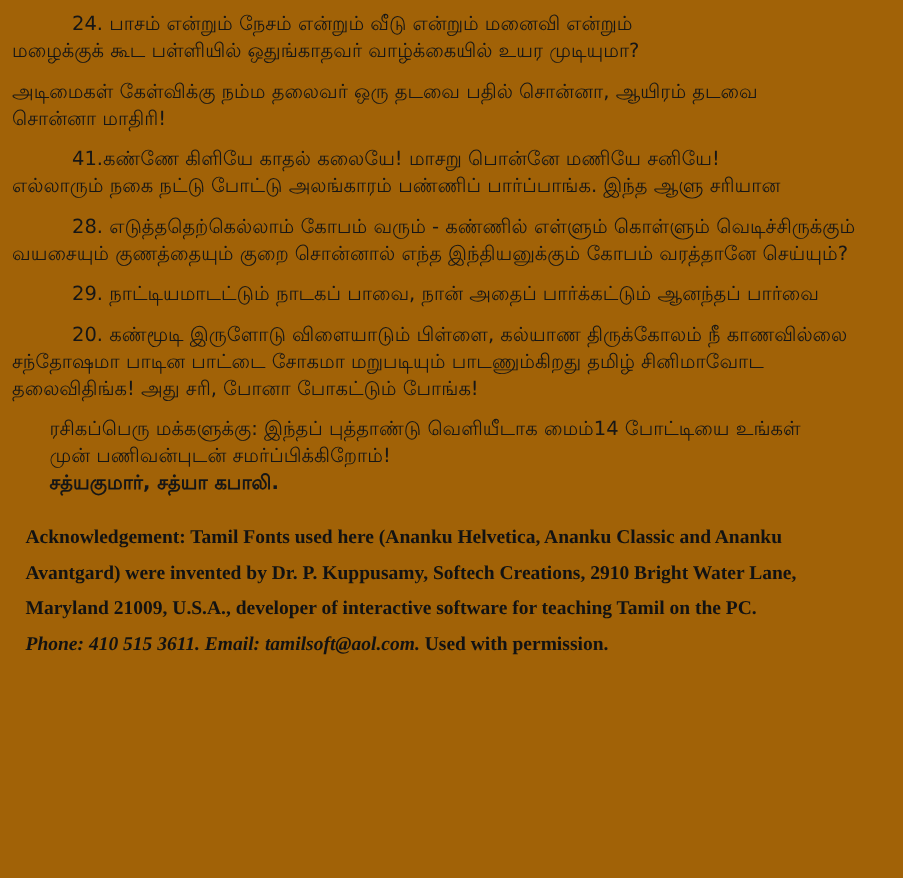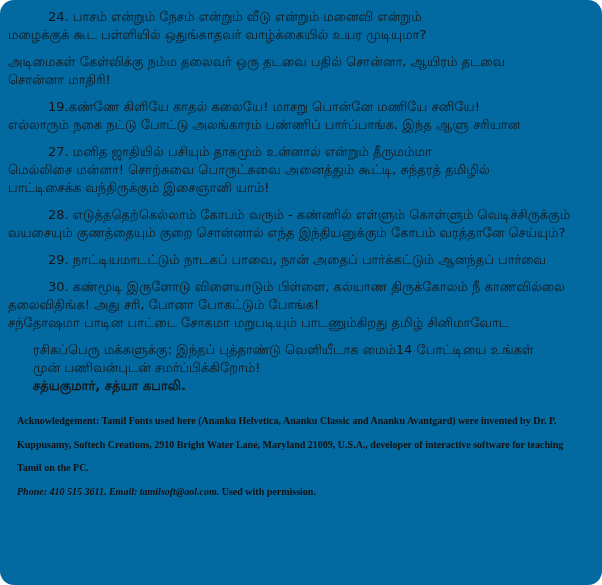--- a/index.html
+++ b/index.html
@@ -1,80 +1,74 @@
 <!DOCTYPE html>
 <html><head>
 <meta charset="utf-8">
 <style>
   html, body { margin: 0; padding: 0; }
   .page {
     position: relative;
     width: 602px;
     height: 585px;
-    background: #0369a1;
+    background: #a16207;
     color: #161616;
     box-sizing: border-box;
     padding: 8px 6px 0 8px;
     overflow: hidden;
     font-family: "DejaVu Sans", sans-serif;
-    border-radius: 14px;
   }
   .tamil-body { font-size: 13px; line-height: 18px; }
   .para { margin-bottom: 9px; }
   .para .line { white-space: nowrap; }
   .para .line.first { padding-left: 40px; }
   .closing-block { margin-left: 25px; margin-top: 3px; font-size: 13px; line-height: 18px; }
   .closing-block .line { white-space: nowrap; }
   .signature { font-weight: bold; }
   .ack {
     margin-top: 14px;
     margin-left: 9px;
     margin-right: 20px;
     font-family: "Liberation Serif", serif;
     font-weight: bold;
-    font-size: 10px;
+    font-size: 13px;
     line-height: 23.5px;
     color: #121212;
   }
   .ack .contact { font-style: italic; text-align: center; }
 </style>
 </head>
 <body>
 
 <div class="page">
 
   <div class="tamil-body">
       <div class="para">
         <div class="line first">24. பாசம் என்றும் நேசம் என்றும் வீடு என்றும் மனைவி என்றும்</div>
         <div class="line">மழைக்குக் கூட பள்ளியில் ஒதுங்காதவர் வாழ்க்கையில் உயர முடியுமா?</div>
       </div>
       <div class="para">
         <div class="line">அடிமைகள் கேள்விக்கு நம்ம தலைவர் ஒரு தடவை பதில் சொன்னா, ஆயிரம் தடவை</div>
         <div class="line">சொன்னா மாதிரி!</div>
       </div>
       <div class="para">
-        <div class="line first">19.கண்ணே கிளியே காதல் கலையே! மாசறு பொன்னே மணியே சனியே!</div>
+        <div class="line first">41.கண்ணே கிளியே காதல் கலையே! மாசறு பொன்னே மணியே சனியே!</div>
         <div class="line">எல்லாரும் நகை நட்டு போட்டு அலங்காரம் பண்ணிப் பார்ப்பாங்க. இந்த ஆளு சரியான</div>
-      </div>
-      <div class="para">
-        <div class="line first">27. மனித ஜாதியில் பசியும் தாகமும் உன்னால் என்றும் தீருமம்மா</div>
-        <div class="line">மெல்லிசை மன்னா! சொற்சுவை பொருட்சுவை அனைத்தும் கூட்டி, சுந்தரத் தமிழில்</div>
-        <div class="line">பாட்டிசைக்க வந்திருக்கும் இசைஞானி யாம்!</div>
       </div>
       <div class="para">
         <div class="line first">28. எடுத்ததெற்கெல்லாம் கோபம் வரும் - கண்ணில் எள்ளும் கொள்ளும் வெடிச்சிருக்கும்</div>
         <div class="line">வயசையும் குணத்தையும் குறை சொன்னால் எந்த இந்தியனுக்கும் கோபம் வரத்தானே செய்யும்?</div>
       </div>
       <div class="para">
         <div class="line first">29. நாட்டியமாடட்டும் நாடகப் பாவை, நான் அதைப் பார்க்கட்டும் ஆனந்தப் பார்வை</div>
       </div>
       <div class="para">
-        <div class="line first">30. கண்மூடி இருளோடு விளையாடும் பிள்ளை, கல்யாண திருக்கோலம் நீ காணவில்லை</div>
+        <div class="line first">20. கண்மூடி இருளோடு விளையாடும் பிள்ளை, கல்யாண திருக்கோலம் நீ காணவில்லை</div>
+        <div class="line">சந்தோஷமா பாடின பாட்டை சோகமா மறுபடியும் பாடணும்கிறது தமிழ் சினிமாவோட</div>
         <div class="line">தலைவிதிங்க! அது சரி, போனா போகட்டும் போங்க!</div>
-        <div class="line">சந்தோஷமா பாடின பாட்டை சோகமா மறுபடியும் பாடணும்கிறது தமிழ் சினிமாவோட</div>
       </div>
     </div>
 
   <div class="closing-block">
 
     <div class="line">ரசிகப்பெரு மக்களுக்கு: இந்தப் புத்தாண்டு வெளியீடாக மைம்14 போட்டியை உங்கள்</div>
       <div class="line">முன் பணிவன்புடன் சமர்ப்பிக்கிறோம்!</div>
       <div class="line signature">சத்யகுமார், சத்யா கபாலி.</div>
   </div>
 

